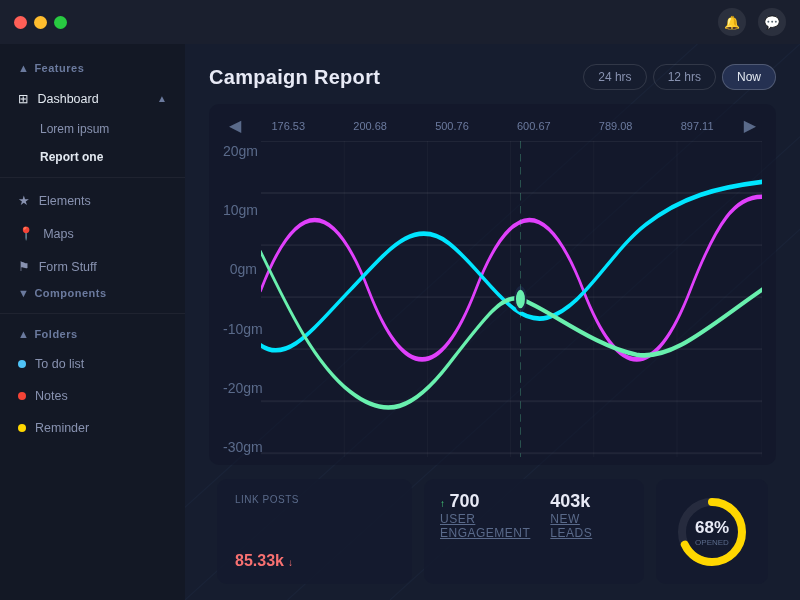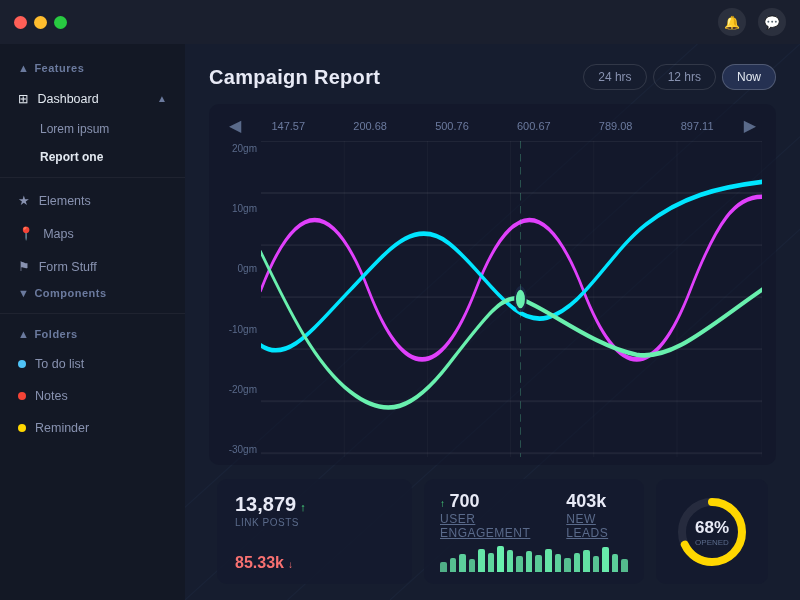--- a/index.html
+++ b/index.html
@@ -239,21 +239,21 @@
       left: 0;
       top: 0;
       bottom: 0;
       display: flex;
       flex-direction: column;
       justify-content: space-between;
       padding: 2px 0;
     }
     .y-label {
       color: #5a6a8a;
-      font-size: 10px;
+      font-size: 14px;
       text-align: right;
       width: 34px;
     }
 
     
     .stats-row {
       display: flex;
       gap: 12px;
       height: 105px;
       justify-content: center;
@@ -289,21 +289,21 @@
     }
     .stat-secondary-up { color: #f87171; font-size: 10px; }
 
     .engagement-card {
       background: rgba(20, 26, 46, 0.85);
       border-radius: 10px;
       padding: 12px 16px;
       flex: 1;
       max-width: 220px;
       display: flex;
-      flex-direction: column;
+      flex-direction: row;
     }
     .engagement-top {
       display: flex;
       gap: 20px;
       margin-bottom: 6px;
     }
     .eng-stat { display: flex; flex-direction: column; }
     .eng-val { color: #e8eaf6; font-size: 18px; font-weight: 700; }
     .eng-up { color: #4ade80; font-size: 10px; display: inline; }
     .eng-lbl { color: #5a6a8a; font-size: 12px; text-transform: uppercase; letter-spacing: 0.5px; text-decoration: underline; }
@@ -447,21 +447,21 @@
           <button class="time-btn">24 hrs</button>
           <button class="time-btn">12 hrs</button>
           <button class="time-btn active">Now</button>
         </div>
       </div>
 
       <div class="chart-area">
         <div class="chart-nav">
           <span class="chart-nav-arrow">◀</span>
           <div class="chart-labels">
-            <span>147.57</span>
+            <span>176.53</span>
             <span>200.68</span>
             <span>500.76</span>
             <span>600.67</span>
             <span>789.08</span>
             <span>897.11</span>
           </div>
           <span class="chart-nav-arrow">▶</span>
         </div>
 
         <div class="chart-wrapper">
@@ -502,24 +502,20 @@
 
             <line x1="290" y1="0" x2="290" y2="170" stroke="rgba(105,240,174,0.3)" stroke-width="1" stroke-dasharray="4,3"></line>
           </svg>
         </div>
       </div>
 
       <div class="stats-row">
 
         <div class="stat-card">
           <div>
-            <div style="display:flex;align-items:baseline;gap:4px;">
-              <span class="stat-main-value">13,879</span>
-              <span class="stat-up">↑</span>
-            </div>
             <div class="stat-label">LINK POSTS</div>
           </div>
           <div>
             <div style="display:flex;align-items:baseline;gap:4px;">
               <span class="stat-secondary">85.33k</span>
               <span class="stat-secondary-up">↓</span>
             </div>
           </div>
         </div>
 

